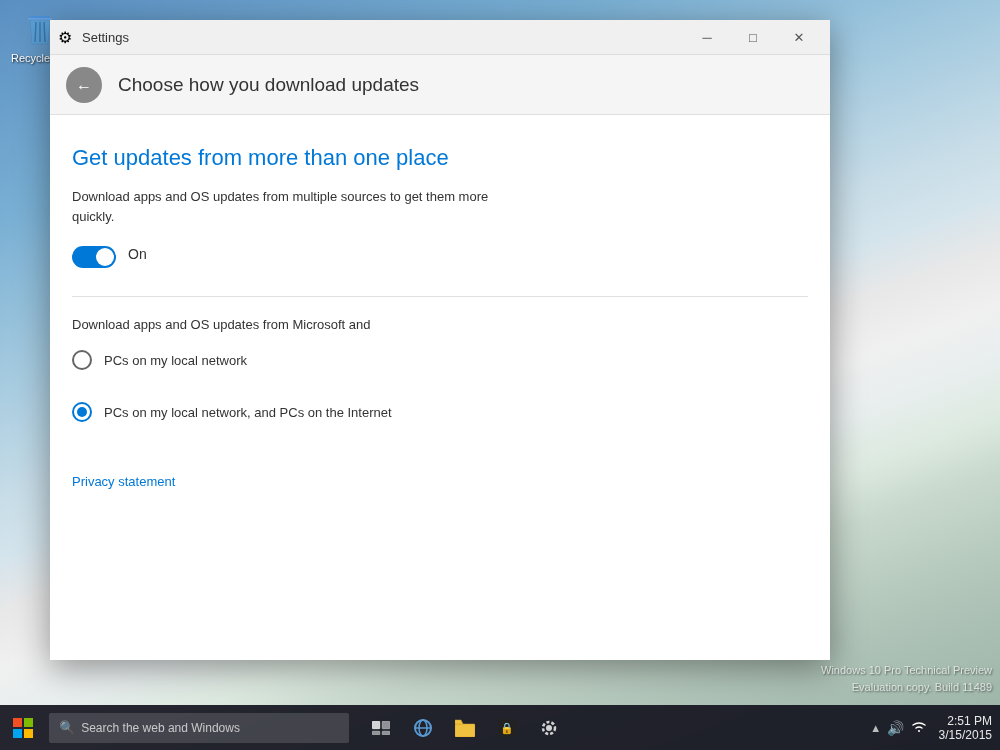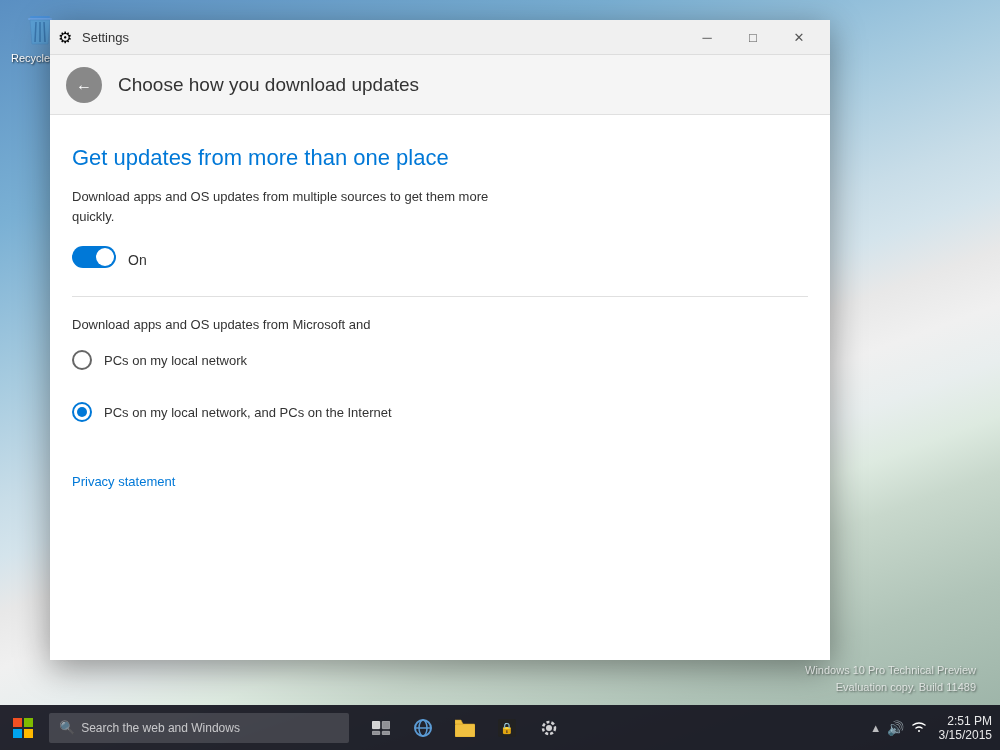--- a/index.html
+++ b/index.html
@@ -138,21 +138,21 @@
       align-items: flex-end;
       color: rgba(255,255,255,0.9);
       font-size: 12px;
       margin-left: 8px;
     }
 
     
     .watermark {
       position: absolute;
       bottom: 55px;
-      right: 24px;
+      right: 8px;
       color: rgba(255,255,255,0.7);
       font-size: 11px;
       text-align: right;
       text-shadow: 1px 1px 2px rgba(0,0,0,0.5);
       line-height: 1.5;
     }
 
     
     .settings-window {
       position: absolute;
@@ -260,21 +260,21 @@
       font-size: 13px;
       color: #333;
       line-height: 1.5;
       margin-bottom: 20px;
       max-width: 420px;
     }
 
     
     .toggle-container {
       display: flex;
-      align-items: flex-end;
+      align-items: flex-start;
       gap: 12px;
       margin-bottom: 28px;
     }
 
     .toggle-switch {
       width: 44px;
       height: 22px;
       background: #0078d7;
       border-radius: 11px;
       position: relative;

